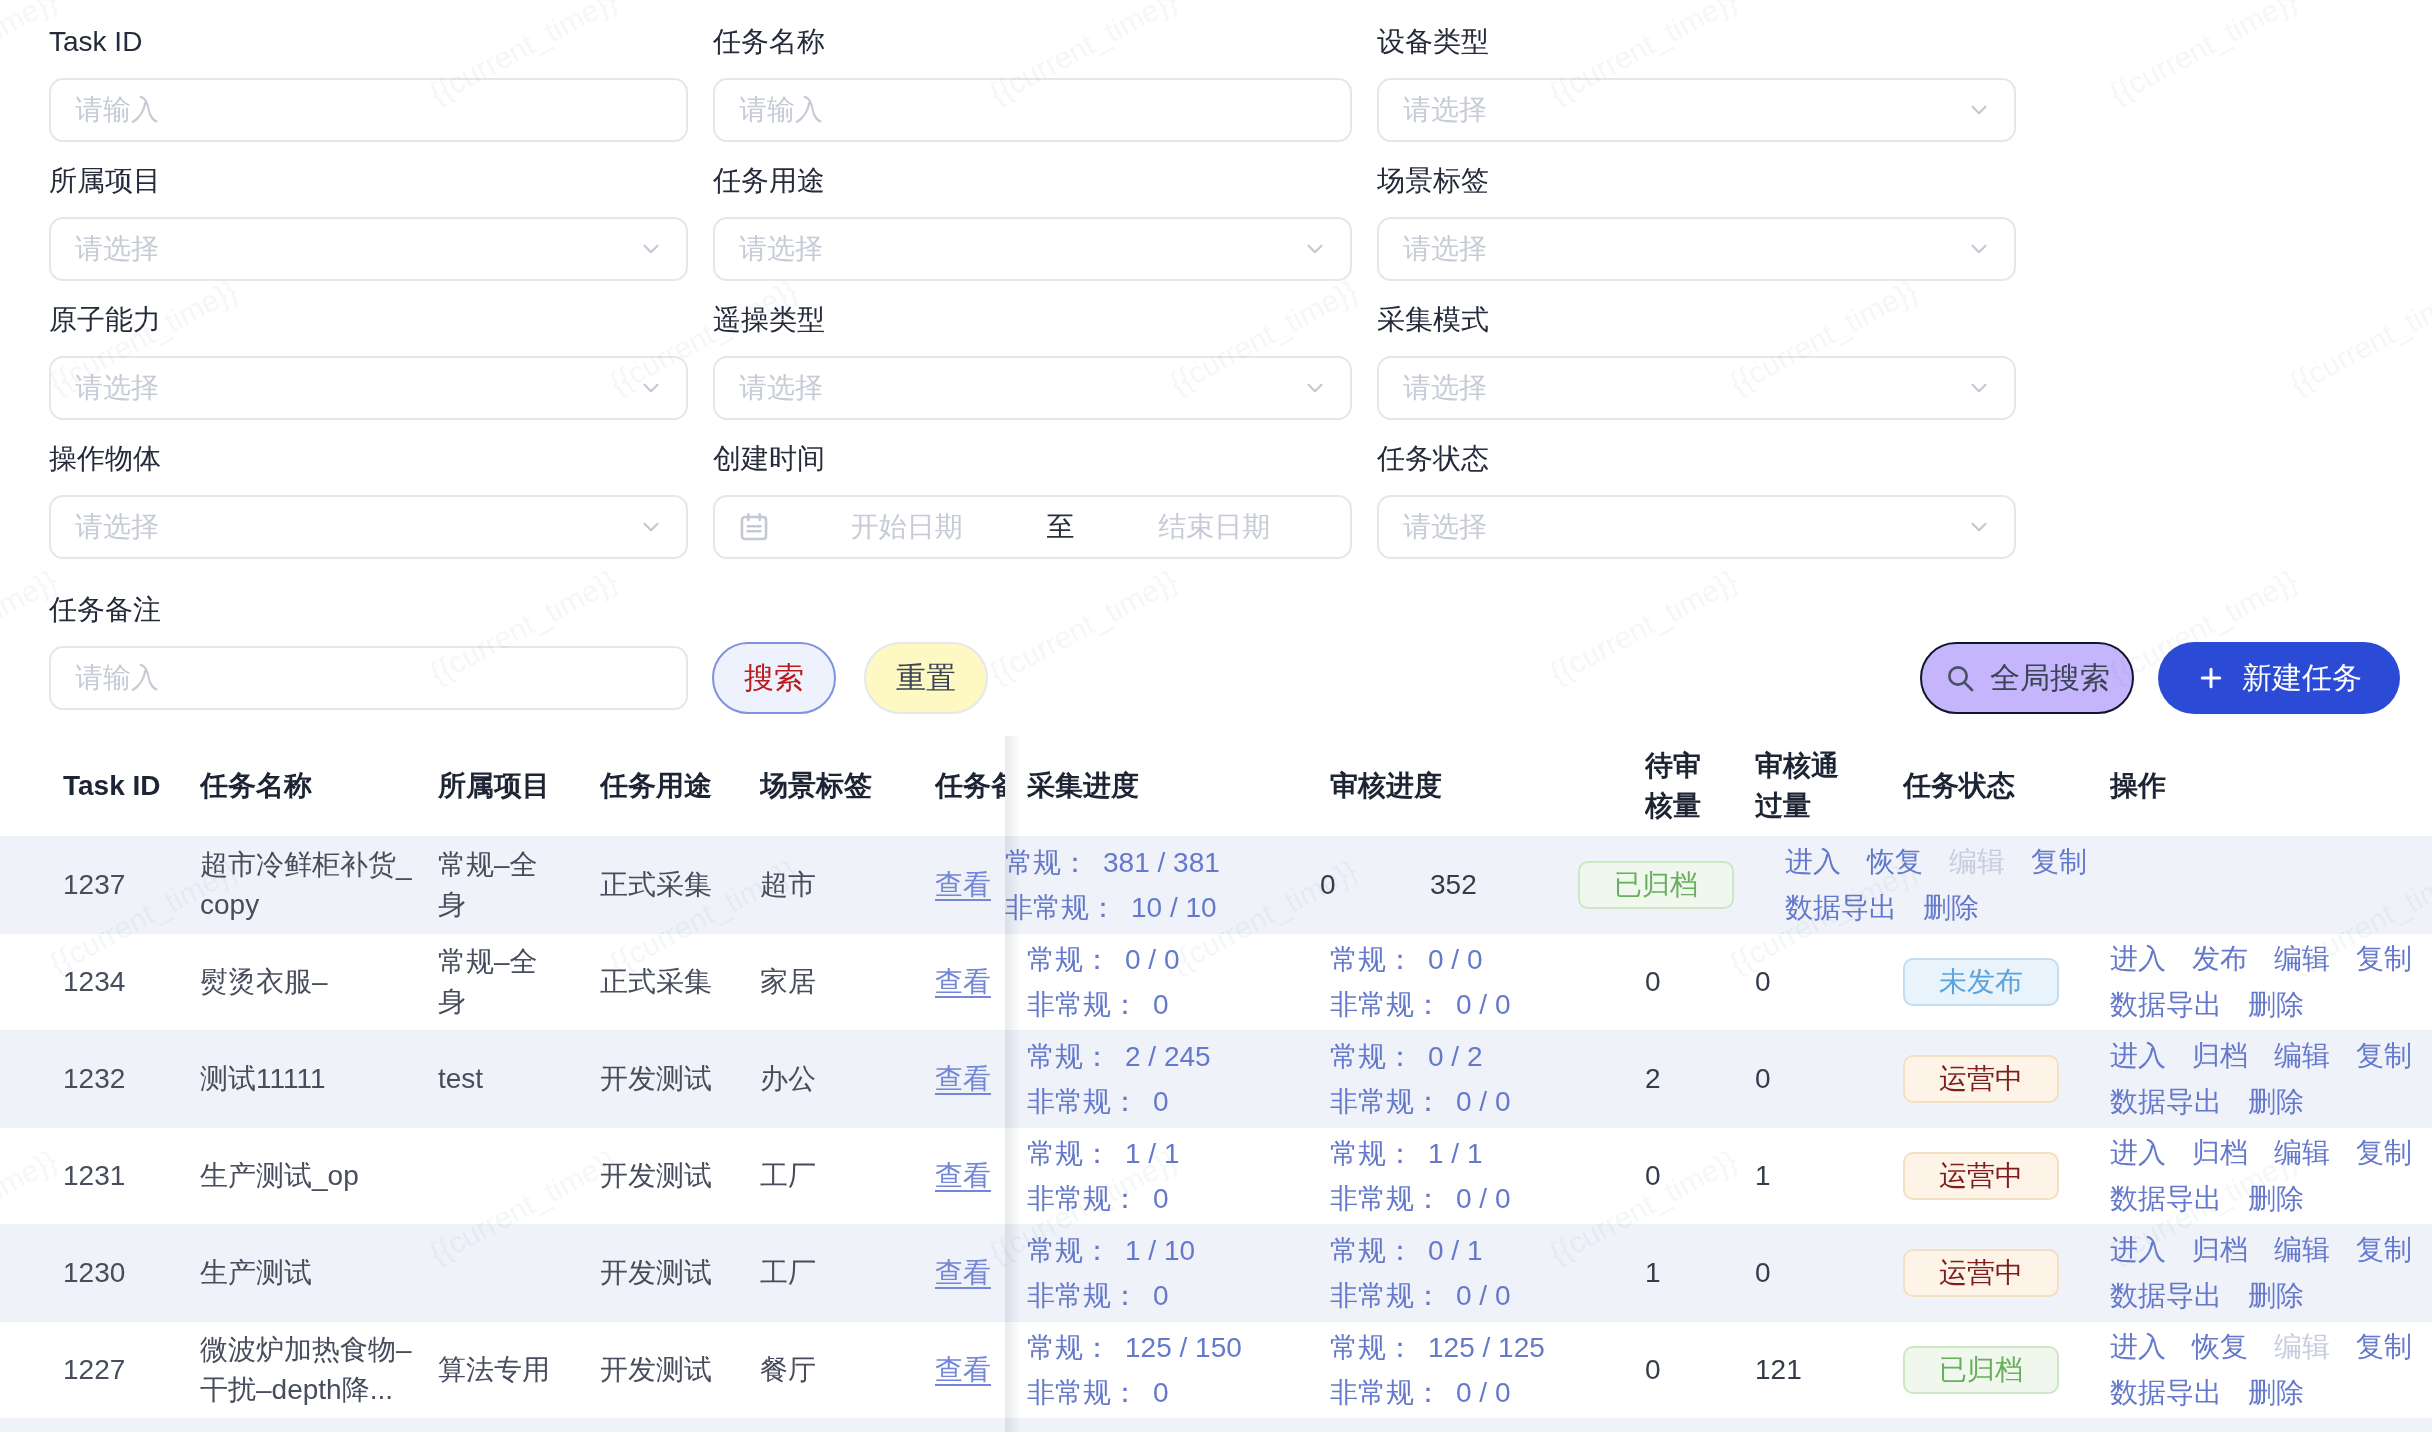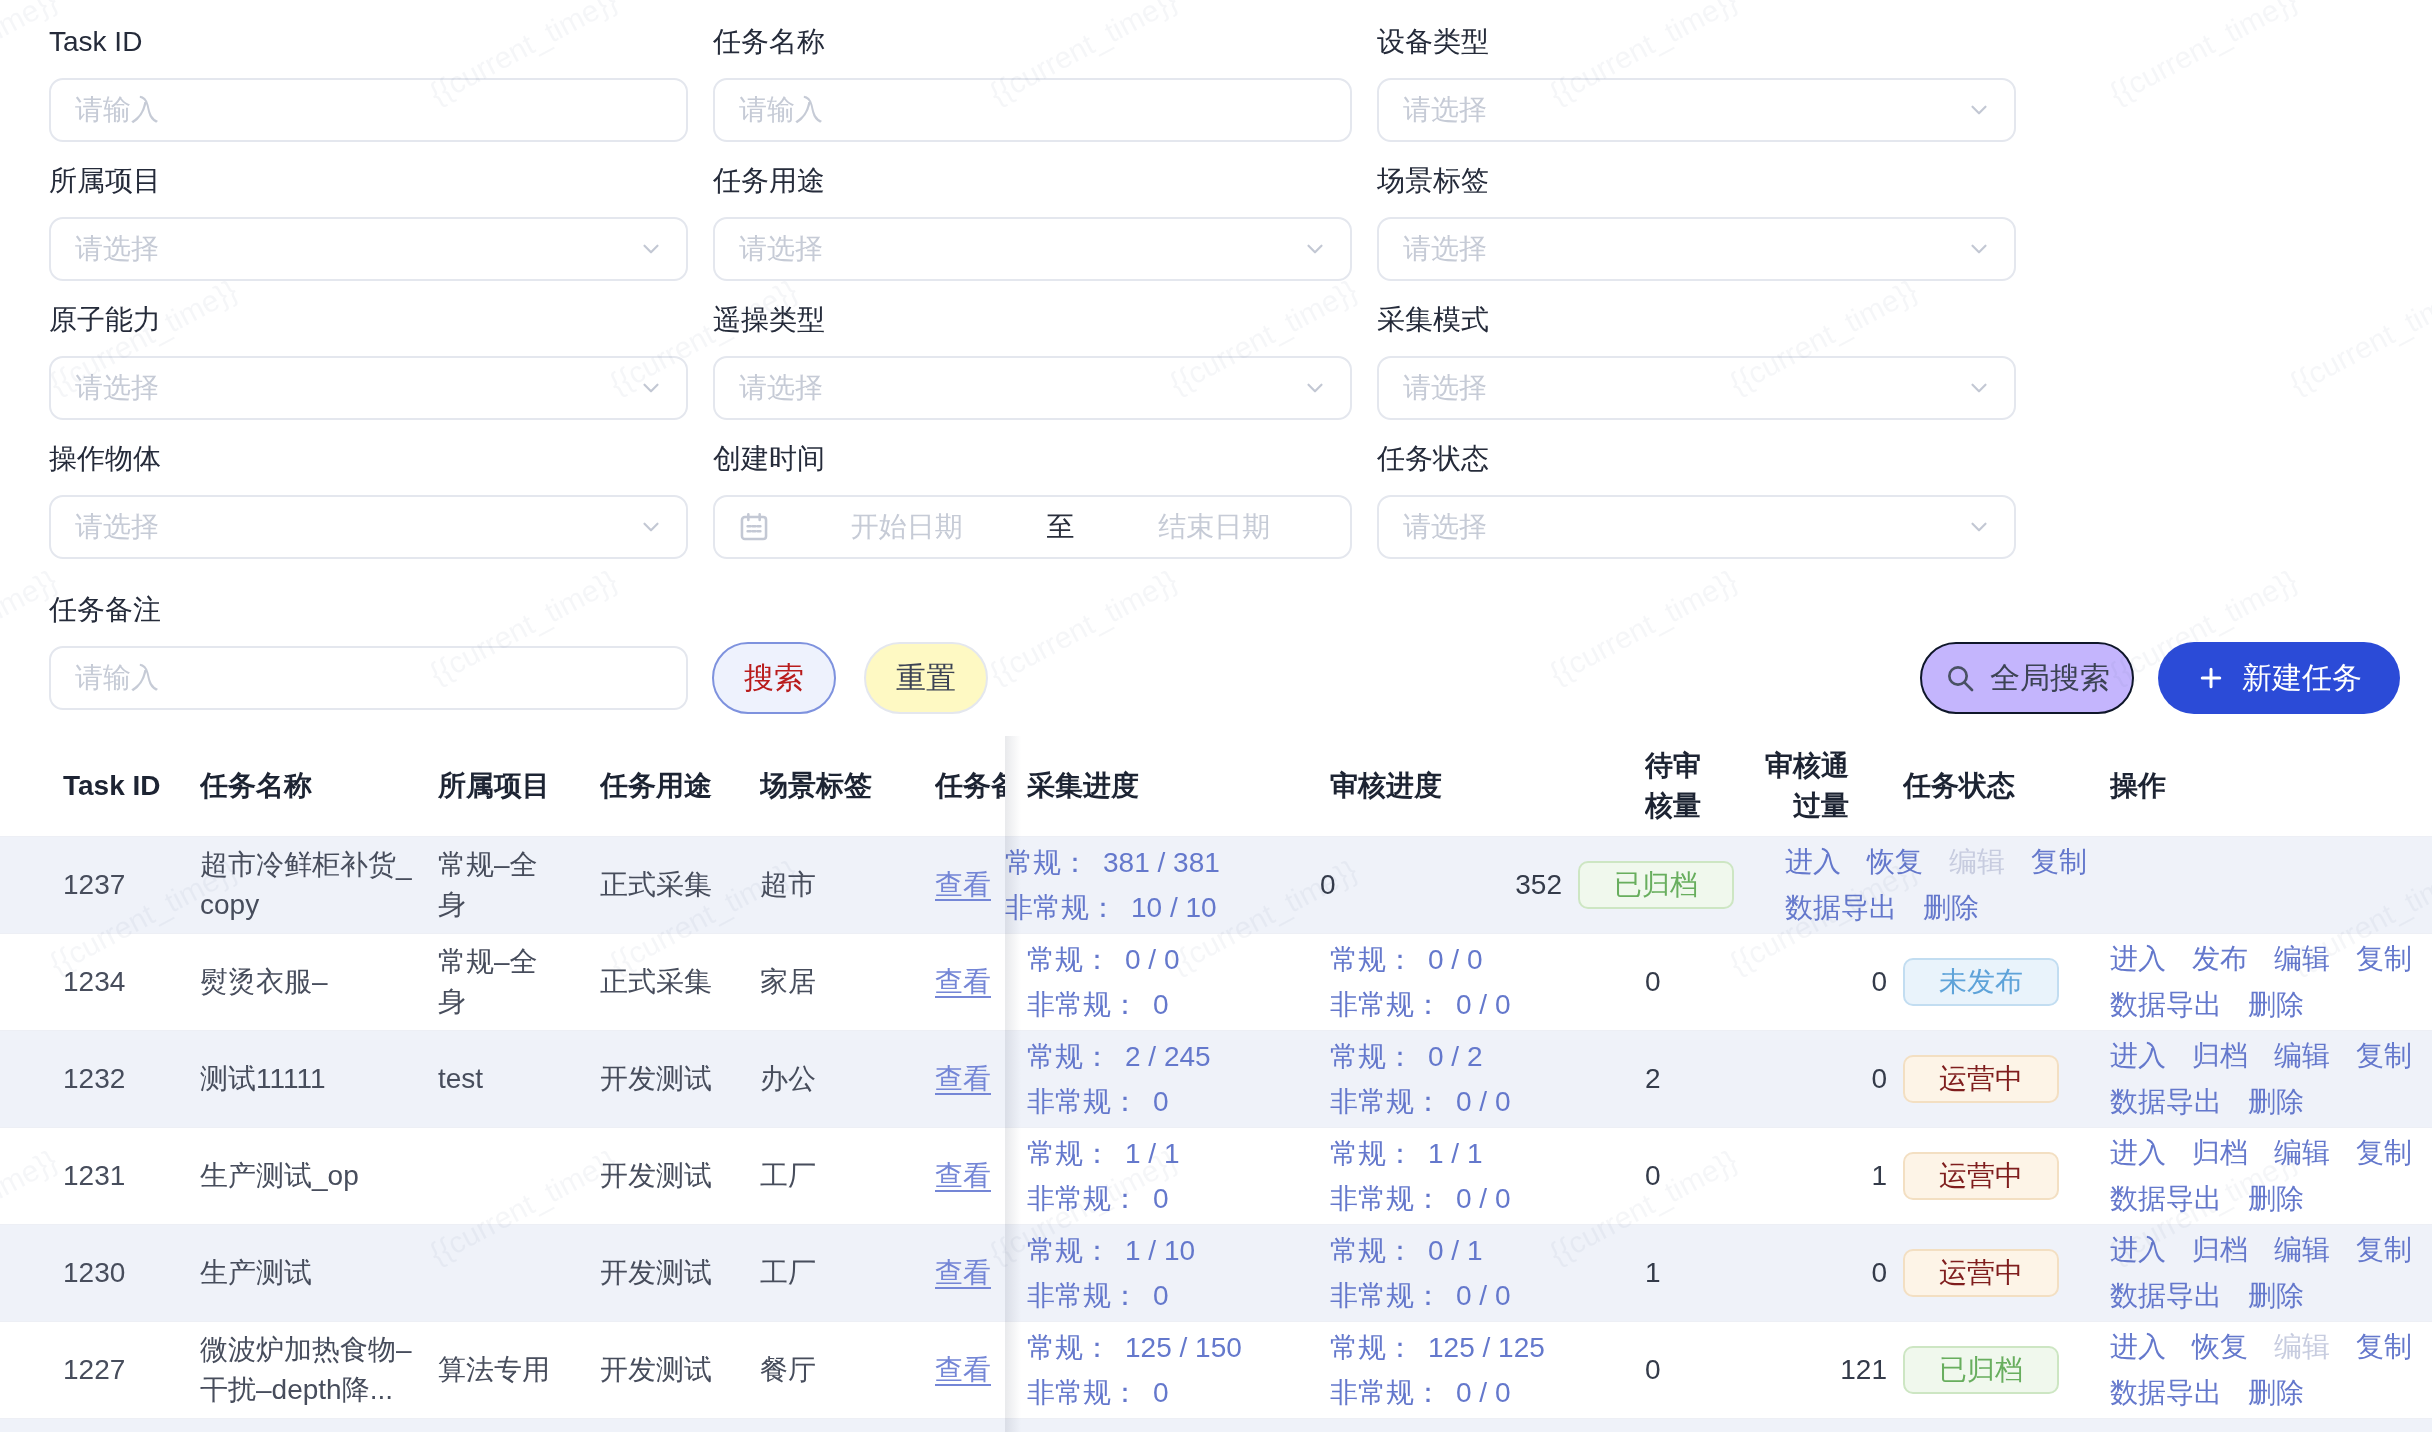--- a/index.html
+++ b/index.html
@@ -55,21 +55,21 @@
   .table { position:relative; z-index:2; margin-top:26px; }
   .thead, .trow { display:flex; align-items:center; padding-left:63px; box-sizing:border-box; }
   .thead { height:100px; font-weight:600; color:#1d2433; font-size:28px; }
   .trow  { height:97px; font-size:28px; color:#474d5c; border-top:1px solid #edeff5; background:#fff; }
   .trow.zebra { background:#eff2f9; }
   .c { box-sizing:border-box; padding-right:16px; overflow:hidden; flex:none; }
   .c1 { width:137px; } .c2 { width:238px; padding-right:26px; }
   .c3 { width:162px; padding-right:40px; } .c4 { width:160px; }
   .c5 { width:175px; } .c6 { width:70px; padding-right:0; }
   .c7 { width:325px; padding-left:22px; } .c8 { width:315px; }
-  .c9 { width:110px; } .c10 { width:148px;text-align:right; }
+  .c9 { width:110px; } .c10 { width:148px; }
   .c11 { width:207px; } .c12 { width:322px; padding-right:3px; }
   .hwrap2 { display:block; width:62px; line-height:40px; }
   .hwrap3 { display:block; width:94px; line-height:40px; }
   .name { line-height:40px; word-break:break-all; }
   .prog { line-height:45px; color:#6478cc; }
   .plab { margin-right:14px; }
   .val { color:#343b4a; }
   .view-link { color:#7486d6; text-decoration:underline; text-underline-offset:5px; cursor:pointer; }
   .badge {
     display:inline-block; height:48px; line-height:44px; padding:0 34px;

